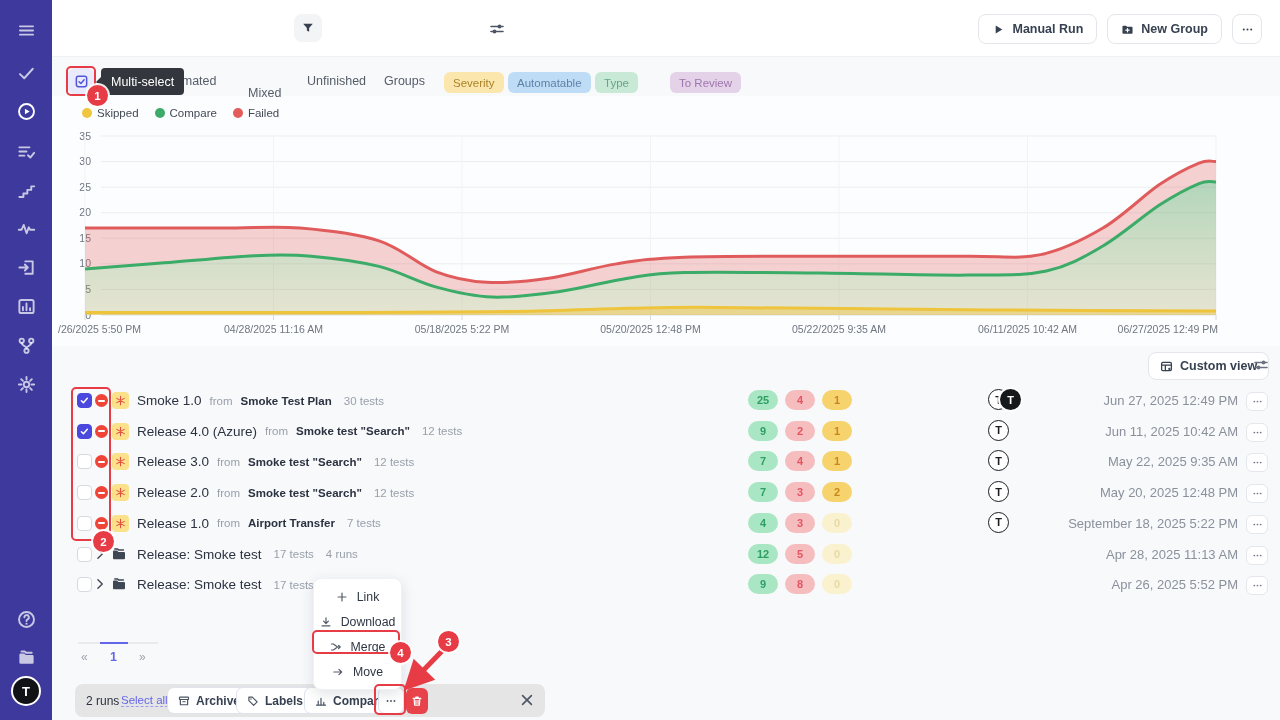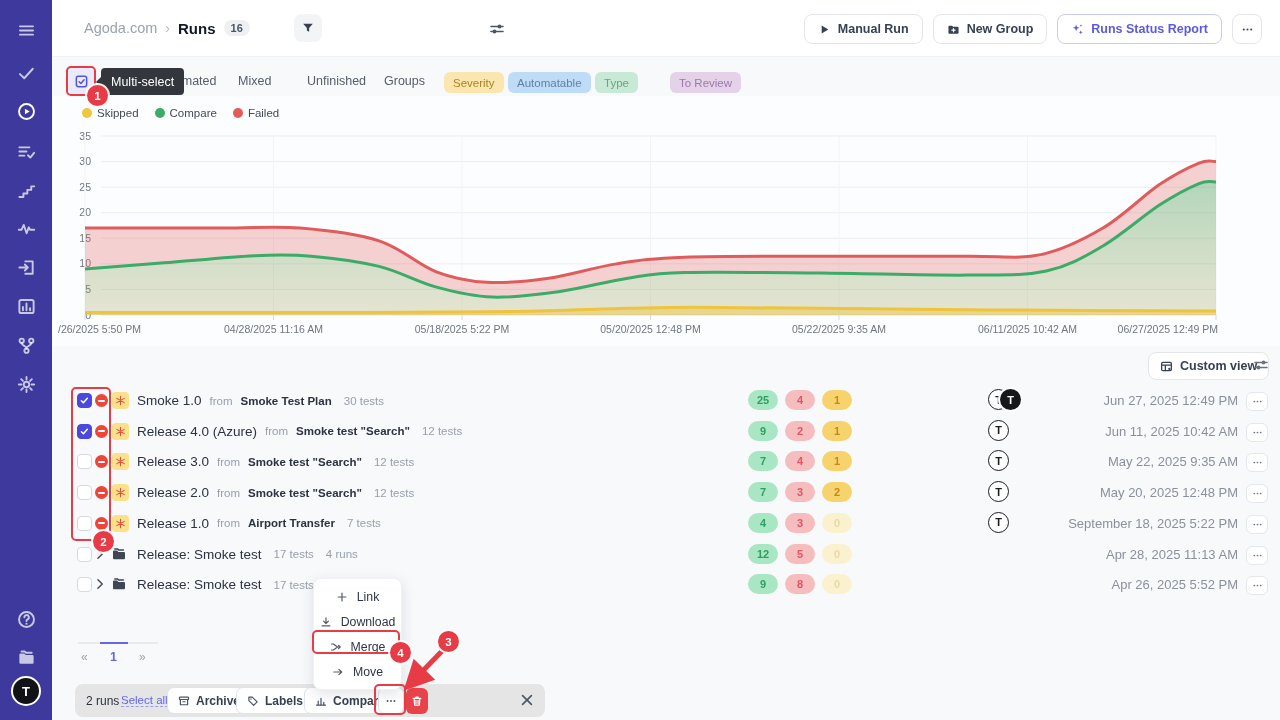--- a/index.html
+++ b/index.html
@@ -220,26 +220,20 @@
         <svg viewBox="0 0 16 16" width="18" height="18" style="display:block">
           <path d="M2 5.6a1 1 0 0 1 1-1h3.1l1.3 1.3H13a1 1 0 0 1 1 1v5.3a1 1 0 0 1-1 1H3a1 1 0 0 1-1-1z" fill="currentColor"></path>
           <path d="M3.8 3h2.8l1 1h4.8" fill="none" stroke="currentColor" stroke-width="1.6" stroke-linecap="round" stroke-linejoin="round"></path>
         </svg>
       </span>
     </div>
     <div class="side-avatar" style="top: 678px;">T</div>
   </div>
 
 <div id="header" class="abs">
-  <div class="crumb">
-    <span class="proj">Agoda.com</span>
-    <span class="sep">›</span>
-    <span class="page">Runs</span>
-    <span class="count-pill">16</span>
-  </div>
   <div id="funnel-btn" class="abs icon-btn">
     <span>
         <svg viewBox="0 0 16 16" width="16" height="16" style="display:block">
           <path d="M2.5 3h11l-4.2 5v4.4l-2.6-1.5V8z" fill="currentColor"></path>
         </svg>
       </span>
   </div>
   <div id="hdr-sliders" class="abs">
       <svg viewBox="0 0 16 16" width="16" height="16" style="display:block">
         <path d="M2 5.5h12M2 10.5h12" fill="none" stroke="currentColor" stroke-width="1.6" stroke-linecap="round" stroke-linejoin="round"></path>
@@ -257,30 +251,20 @@
       <span>Manual Run</span>
     </div>
     <div class="hbtn">
       <span>
           <svg viewBox="0 0 16 16" width="16" height="16" style="display:block">
             <path d="M1.8 4.3a1 1 0 0 1 1-1h3.4l1.3 1.4h5.7a1 1 0 0 1 1 1v6.5a1 1 0 0 1-1 1H2.8a1 1 0 0 1-1-1z" fill="currentColor"></path>
             <path d="M8 6.8v4M6 8.8h4" stroke="#fff" stroke-width="1.5" stroke-linecap="round"></path>
           </svg>
         </span>
       <span>New Group</span>
-    </div>
-    <div class="hbtn accent">
-      <span>
-          <svg viewBox="0 0 16 16" width="16" height="16" style="display:block">
-            <path d="M6.3 1.8l1.1 3 3 1.1-3 1.1-1.1 3-1.1-3-3-1.1 3-1.1z" fill="currentColor"></path>
-            <path d="M12 8.8l.7 1.9 1.9.7-1.9.7-.7 1.9-.7-1.9-1.9-.7 1.9-.7z" fill="currentColor"></path>
-            <circle cx="12.2" cy="3.2" r="1" fill="currentColor"></circle>
-          </svg>
-        </span>
-      <span>Runs Status Report</span>
     </div>
     <div class="hbtn square">
       <span>
           <svg viewBox="0 0 16 16" width="16" height="16" style="display:block">
             <circle cx="3.4" cy="8" r="1.25" fill="currentColor"></circle>
             <circle cx="8" cy="8" r="1.25" fill="currentColor"></circle>
             <circle cx="12.6" cy="8" r="1.25" fill="currentColor"></circle>
           </svg>
         </span>
     </div>
@@ -290,21 +274,21 @@
 <div class="mselect-btn abs icon-btn">
   <span>
       <svg viewBox="0 0 16 16" width="16" height="16" style="display:block">
         <rect x="2.5" y="2.5" width="11" height="11" rx="2.2" fill="none" stroke="currentColor" stroke-width="1.6" stroke-linecap="round" stroke-linejoin="round"></rect>
         <path d="M5.4 8.2l2 2 3.4-4.1" fill="none" stroke="currentColor" stroke-width="1.6" stroke-linecap="round" stroke-linejoin="round"></path>
       </svg>
     </span>
 </div>
 <div id="filter-tabs">
     <div class="ftab" style="left: 156px;">Automated</div>
-    <div class="ftab" style="left: 238px;">Mixed</div>
+    <div class="ftab" style="left: 248px; margin-top: 12px;">Mixed</div>
     <div class="ftab" style="left: 307px;">Unfinished</div>
     <div class="ftab" style="left: 384px;">Groups</div>
   </div>
 <div id="filter-pills">
     <div class="fpill" style="left: 444px; background: rgb(251, 231, 174); color: rgb(171, 131, 39);">Severity</div>
     <div class="fpill" style="left: 508px; background: rgb(190, 220, 246); color: rgb(93, 130, 168);">Automatable</div>
     <div class="fpill" style="left: 595px; background: rgb(200, 233, 213); color: rgb(103, 165, 133);">Type</div>
     <div class="fpill" style="left: 645px; background: rgb(228, 210, 233); color: rgb(161, 118, 174); margin-left: 25px;">To Review</div>
   </div>
 <div id="tooltip" class="abs">Multi-select</div>

